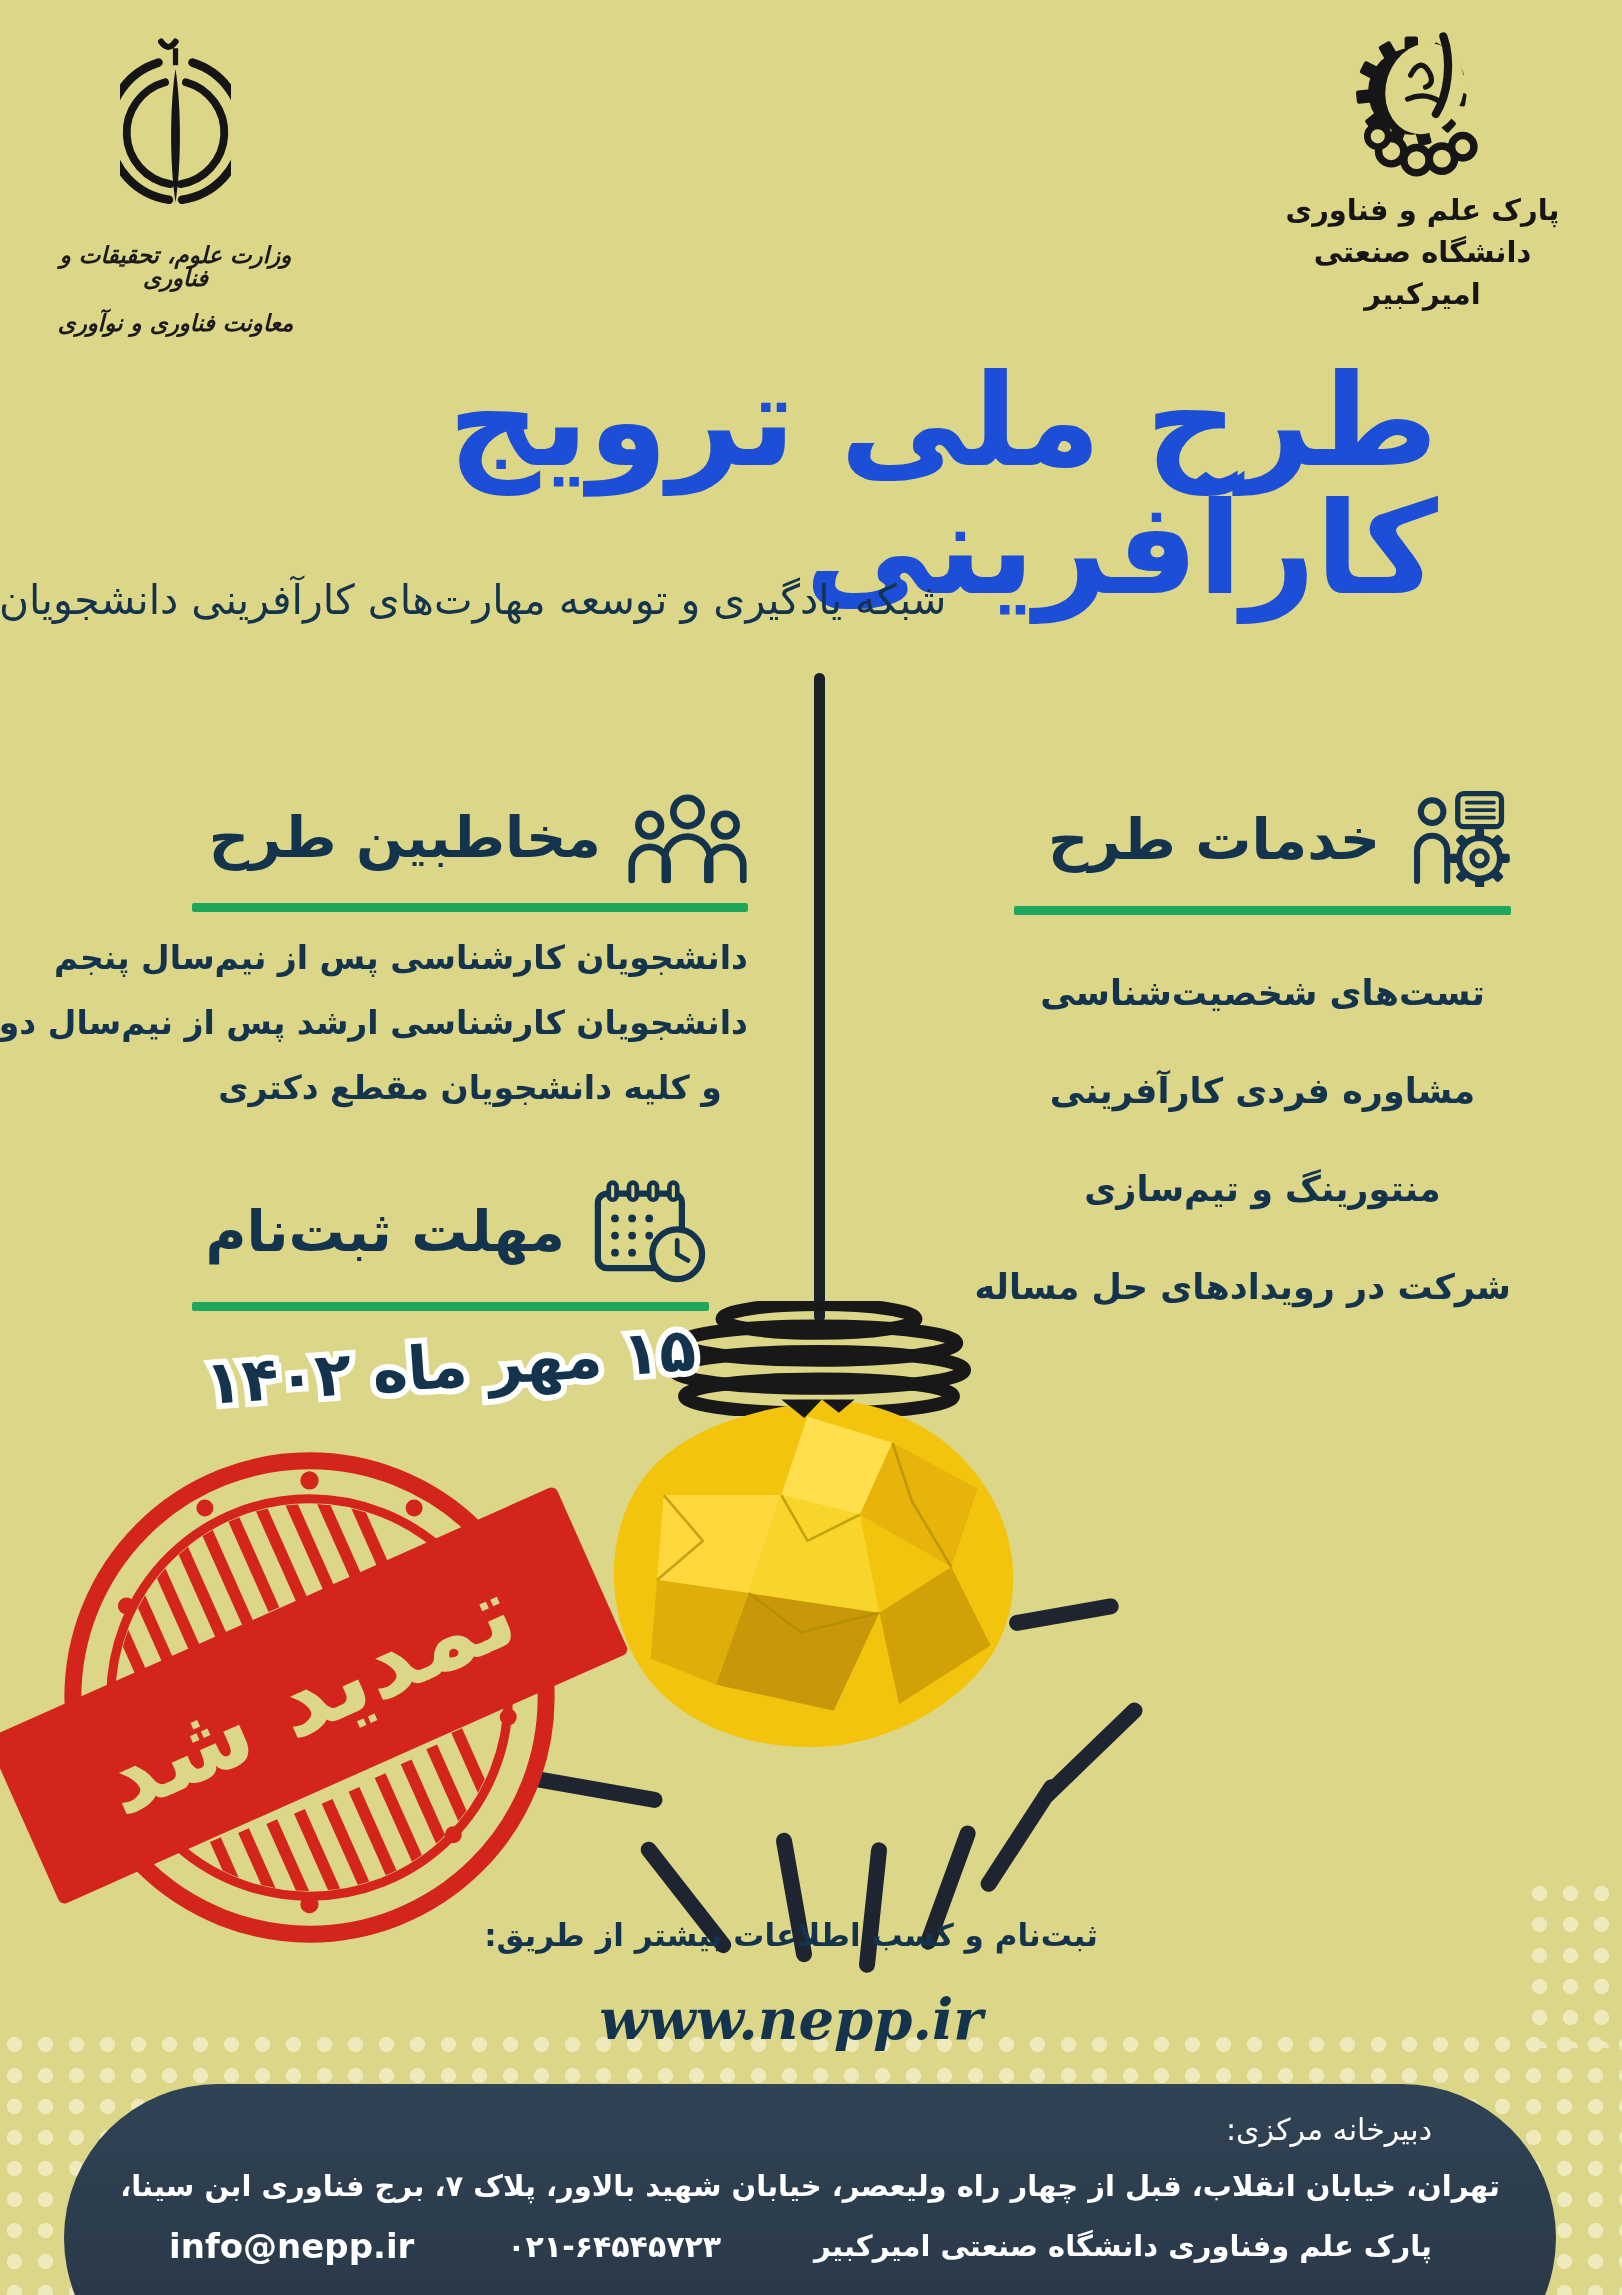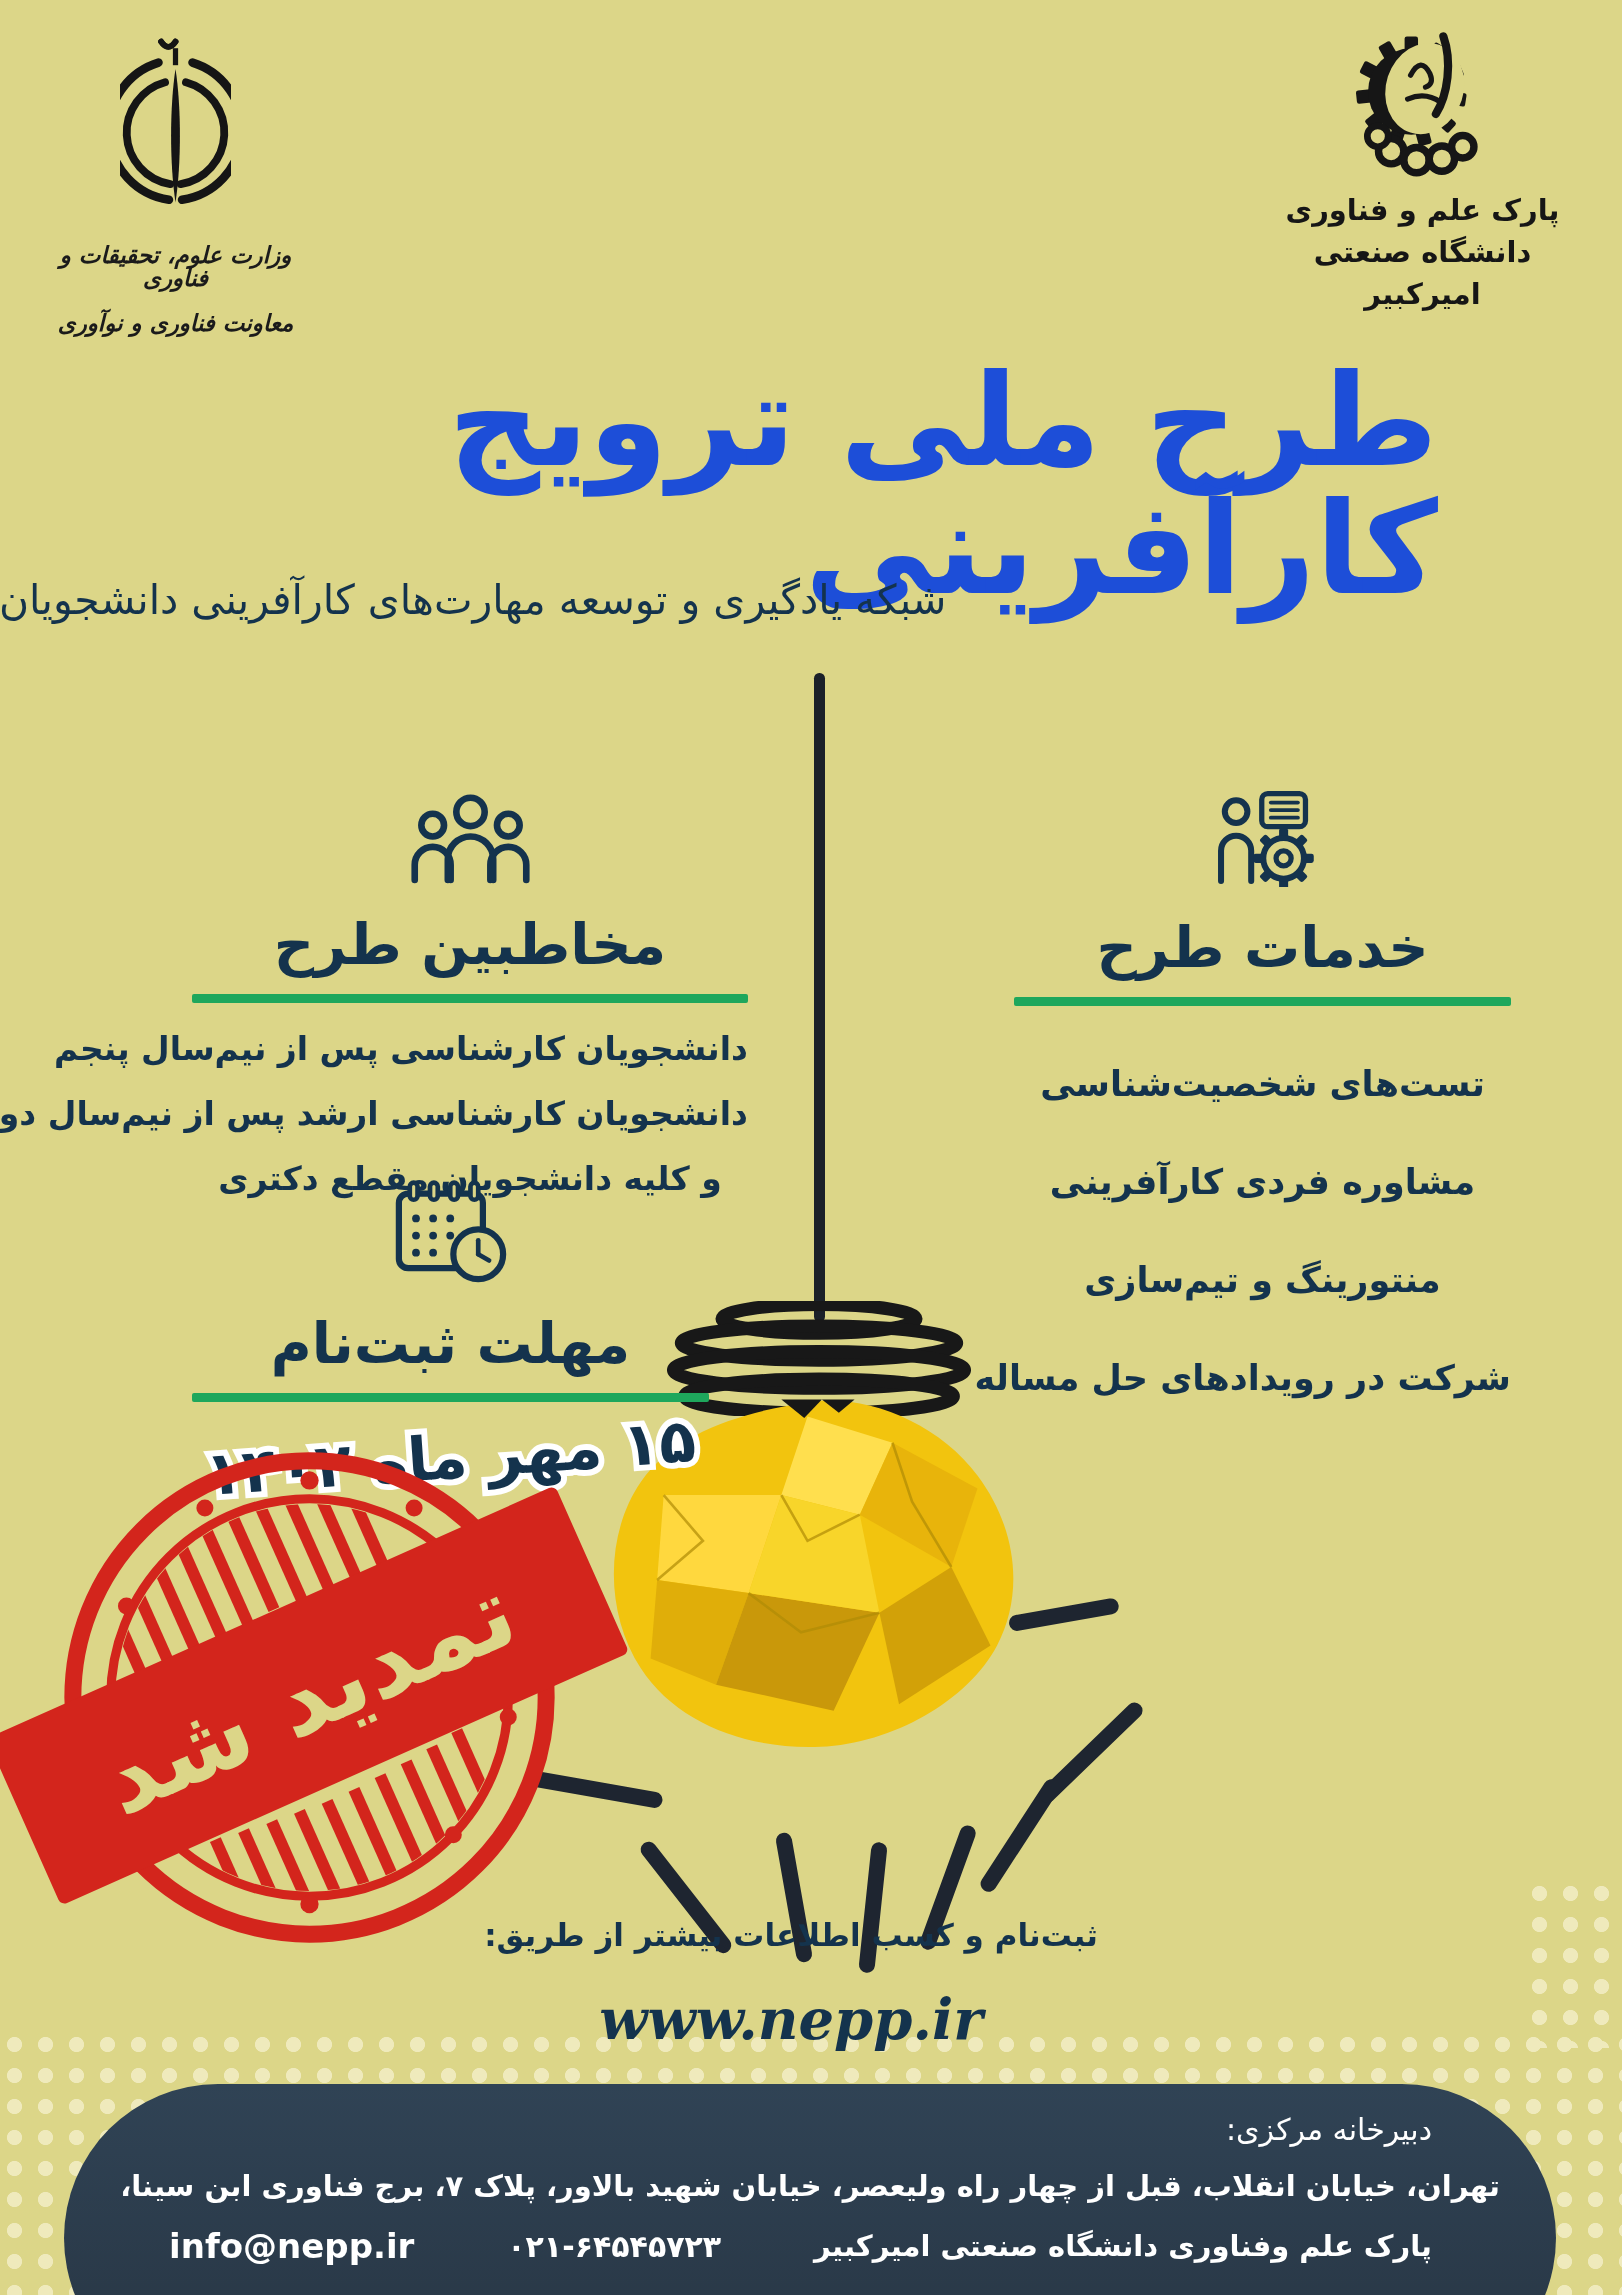--- a/index.html
+++ b/index.html
@@ -26,21 +26,21 @@
   .main-title{
     position:absolute;left:0;top:357px;width:1439px;text-align:right;
     font-size:128px;font-weight:800;color:#1d4ed8;letter-spacing:-2.6px;z-index:3;line-height:1;
   }
   .subtitle{
     position:absolute;left:0;top:576px;width:1623px;text-align:left;
     font-size:41px;font-weight:normal;color:#14334d;z-index:3;
   }
   
   .section{position:absolute;z-index:3;}
-  .sec-head{display:flex;flex-direction:column;align-items:center;justify-content:flex-end;gap:26px;direction:rtl;}
+  .sec-head{display:flex;flex-direction:row;align-items:center;justify-content:flex-start;gap:26px;direction:rtl;}
   .sec-head .sec-label{font-size:56px;font-weight:800;color:#14334d;white-space:nowrap;}
   .green-line{height:8.5px;background:#1ea75c;border-radius:2px;margin-top:17px;}
   .sec-list{list-style:none;margin:0;padding:0;text-align:center;}
   .sec-list li{font-weight:bold;color:#14334d;white-space:nowrap;}
   .services-block{right:111px;top:789px;width:497px;}
   .services-block .sec-list li{font-size:35px;margin-top:58px;}
   .audience-block{left:193px;top:789px;width:556px;}
   .audience-block .sec-list li{font-size:33px;margin-top:26px;}
   .deadline-block{left:193px;top:1178px;width:517px;}
   

